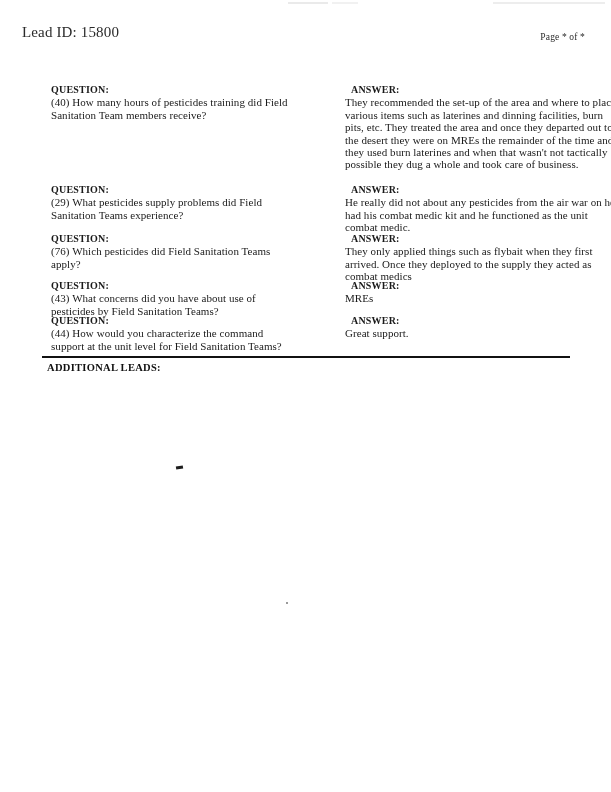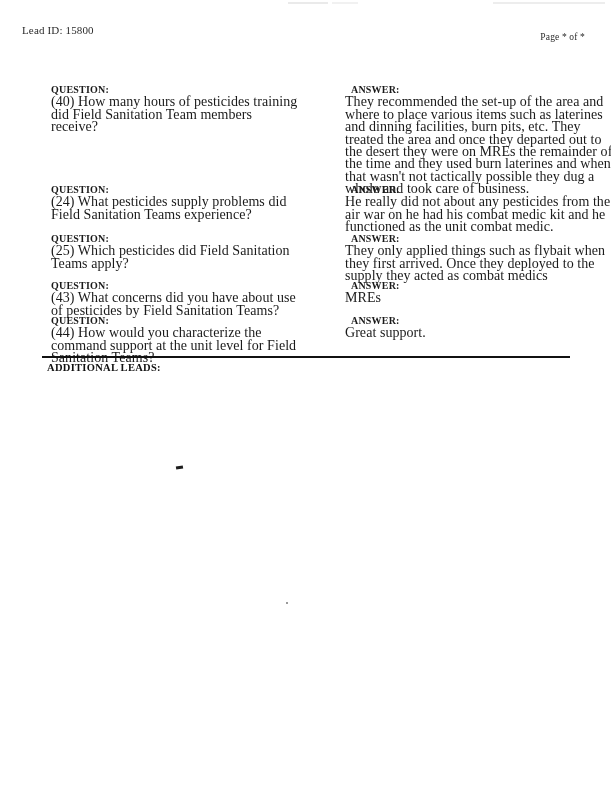--- a/index.html
+++ b/index.html
@@ -35,21 +35,21 @@
     position: absolute;
     left: 0;
     top: 24px;
     width: 611px;
     height: 16px;
   }
   .lead-id {
     position: absolute;
     left: 22px;
     top: 0;
-    font-size: 11px;
+    font-size: 15px;
     letter-spacing: .15px;
     color: #2a2a2a;
     white-space: nowrap;
   }
   .page-number {
     position: absolute;
     right: 26px;
     top: 8px;
     font-size: 9.5px;
     letter-spacing: .15px;
@@ -76,21 +76,21 @@
   .qa-col.answer   { left: 303px; width: 275px; margin-left: 42px; }
 
   .qa-label {
     font-weight: bold;
     font-size: 10px;
     letter-spacing: .2px;
     line-height: 12.4px;
     color: #1a1a1a;
   }
   .qa-text {
-    font-size: 14px;
+    font-size: 11px;
     line-height: 12.4px;
     color: #1a1a1a;
     letter-spacing: .05px;
     text-align: left;
   }
   .qa-col.answer .qa-label { padding-left: 6px; }
 
   
   .divider {
     position: absolute;
@@ -150,32 +150,32 @@
       </div>
       <div class="qa-col answer">
         <div class="qa-label">ANSWER:</div>
         <div class="qa-text">They recommended the set-up of the area and where to place various items such as laterines and dinning facilities, burn pits, etc.  They treated the area and once they departed out to the desert they were on MREs the remainder of the time and they used burn laterines and when that wasn't not tactically possible they dug a whole and took care of business.</div>
       </div>
     </div>
 
     <div class="qa-block" style="height:49px;">
       <div class="qa-col question">
         <div class="qa-label">QUESTION:</div>
-        <div class="qa-text">(24)  What pesticides supply problems did Field Sanitation Teams experience?</div>
+        <div class="qa-text">(29)  What pesticides supply problems did Field Sanitation Teams experience?</div>
       </div>
       <div class="qa-col answer">
         <div class="qa-label">ANSWER:</div>
         <div class="qa-text">He really did not about any pesticides from the air war on he had his combat medic kit and he functioned as the unit combat medic.</div>
       </div>
     </div>
 
     <div class="qa-block" style="height:47px;">
       <div class="qa-col question">
         <div class="qa-label">QUESTION:</div>
-        <div class="qa-text">(25)  Which pesticides did Field Sanitation Teams apply?</div>
+        <div class="qa-text">(76)  Which pesticides did Field Sanitation Teams apply?</div>
       </div>
       <div class="qa-col answer">
         <div class="qa-label">ANSWER:</div>
         <div class="qa-text">They only applied things such as flybait when they first arrived.  Once they deployed to the supply they acted as combat medics</div>
       </div>
     </div>
 
     <div class="qa-block" style="height:35px;">
       <div class="qa-col question">
         <div class="qa-label">QUESTION:</div>

